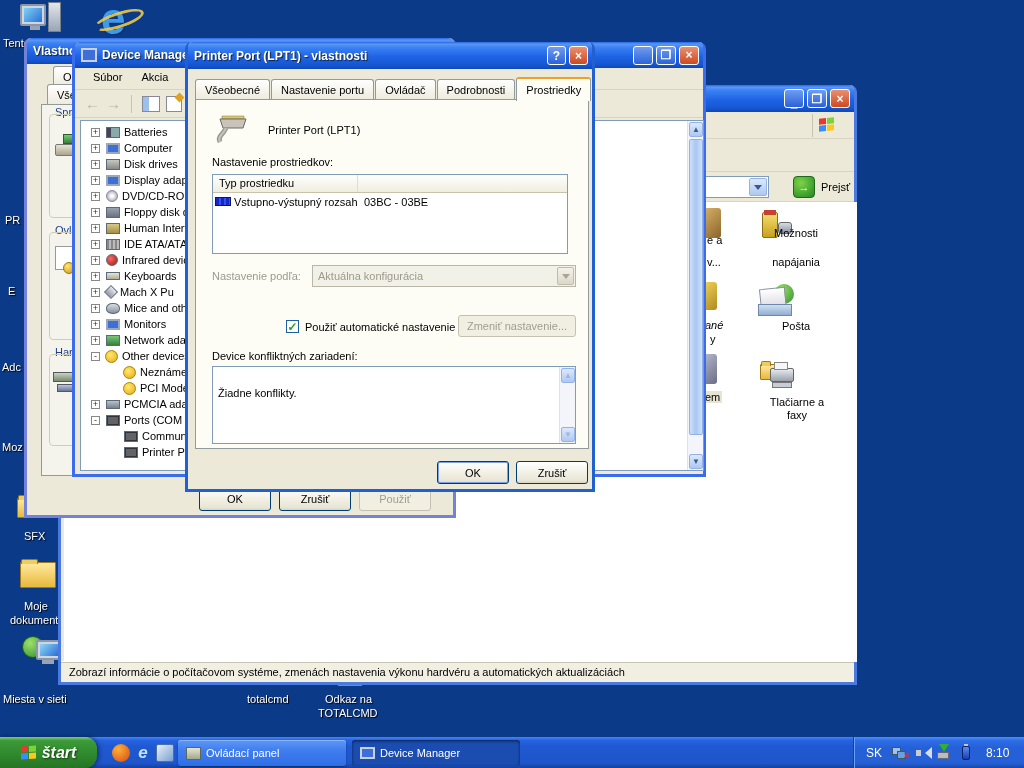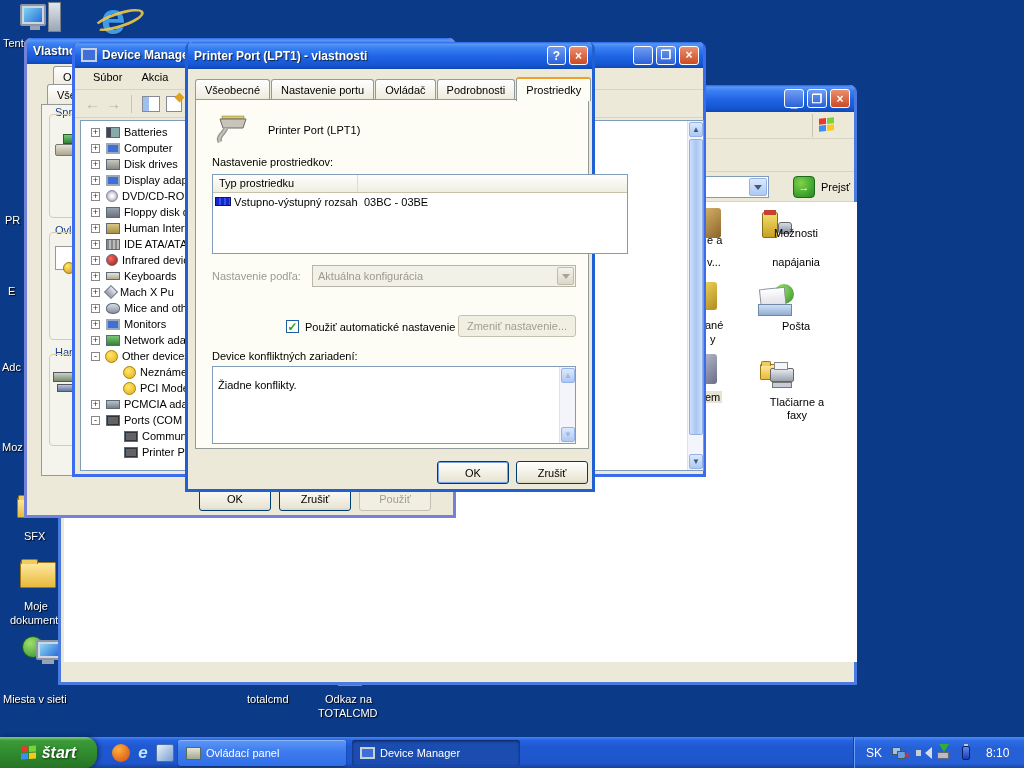--- a/index.html
+++ b/index.html
@@ -181,21 +181,21 @@
       <div class="abs" style="left:732px;top:4px;width:22px;height:22px;border-radius:4px;border:1px solid #1d6a1d;background:radial-gradient(circle at 35% 30%,#7fd24a,#1f8a1f);display:flex;align-items:center;justify-content:center;color:#fff;font-weight:bold;">→</div>
       <span class="abs" style="left:760px;top:9px;">Prejsť</span>
     </div>
 
     <div class="abs" style="left:3px;top:117px;width:793px;height:460px;background:#fff;overflow:hidden;">
 
       <div class="abs" style="left:639px;top:6px;width:18px;height:30px;background:linear-gradient(135deg,#d8b36a,#8a6428);border-radius:3px;"></div>
       <span class="cp-label" style="left:643px;top:32px;">e a</span>
       <span class="cp-label" style="left:643px;top:54px;">v...</span>
       <div class="abs" style="left:639px;top:80px;width:14px;height:28px;background:linear-gradient(135deg,#f0d458,#b08a20);border-radius:3px;"></div>
-      <span class="cp-label" style="left:641px;top:117px;">ané</span>
+      <span class="cp-label" style="left:641px;top:117px;font-style:italic;">ané</span>
       <span class="cp-label" style="left:646px;top:131px;">y</span>
       <div class="abs" style="left:637px;top:152px;width:16px;height:30px;background:linear-gradient(135deg,#b8bccc,#6a6e88);border-radius:3px;"></div>
       <span class="cp-label" style="left:639px;top:189px;background:#e8e4d4;padding:0 2px;">em</span>
 
       <div class="abs" style="left:694px;top:8px;width:36px;height:32px;">
         <div class="abs" style="left:4px;top:2px;width:16px;height:26px;background:linear-gradient(#f4e070,#c8a020);border:1px solid #8a7010;border-radius:2px;"></div>
         <div class="abs" style="left:6px;top:0;width:12px;height:5px;background:#c84030;"></div>
         <div class="abs" style="left:20px;top:12px;width:14px;height:12px;background:linear-gradient(#d8dce4,#8890a0);border:1px solid #666;border-radius:3px;"></div>
       </div>
       <span class="cp-label" style="left:694px;top:25px;width:76px;">Možnosti</span>
@@ -211,20 +211,23 @@
       <div class="abs" style="left:696px;top:156px;width:36px;height:36px;">
         <div class="folder" style="left:0;top:6px;width:20px;height:16px;"></div>
         <div class="abs" style="left:10px;top:10px;width:24px;height:14px;background:linear-gradient(#e8eaee,#9aa2ae);border:1px solid #666;border-radius:2px;"></div>
         <div class="abs" style="left:14px;top:4px;width:14px;height:8px;background:#f4f6f8;border:1px solid #888;"></div>
         <div class="abs" style="left:12px;top:24px;width:20px;height:6px;background:#c8ccd4;border:1px solid #777;"></div>
       </div>
       <span class="cp-label" style="left:694px;top:194px;width:78px;">Tlačiarne a</span>
       <span class="cp-label" style="left:694px;top:207px;width:78px;">faxy</span>
     </div>
 
+    <div class="abs" style="left:0;bottom:0;width:100%;height:21px;background:#f1efe2;border-top:1px solid #fff;box-shadow:0 1px 0 #c8c4b4 inset;display:flex;align-items:center;padding-left:8px;">
+      <span class="nowrap" style="overflow:hidden;">Zobrazí informácie o počítačovom systéme, zmenách nastavenia výkonu hardvéru a automatických aktualizáciách</span>
+    </div>
   </div>
 
   <div class="win" style="left:24px;top:38px;width:432px;height:480px;z-index:20;border-color:#7381d8;">
     <div class="titlebar">
       <span class="titletext">Vlastnosti systému</span>
     </div>
     <div class="tab" style="position:absolute;left:26px;top:28px;">
       <span class="nowrap">Obnovenie systému</span>
     </div>
     <div class="tab" style="position:absolute;left:20px;top:46px;">
@@ -430,21 +433,21 @@
       <svg class="abs" style="left:16px;top:12px;" width="40" height="34" viewBox="0 0 40 34">
         <rect x="10" y="4" width="22" height="3" fill="#d8c870" stroke="#8a7a30" stroke-width="0.5"></rect>
         <path d="M8 7 h26 l-3 9 h-20 z" fill="#c8c4ba" stroke="#6a6a64"></path>
         <path d="M14 16 q-2 4 -4 6 q-4 4 -2 8" fill="none" stroke="#9a9a92" stroke-width="5"></path>
         <path d="M14 16 q-2 4 -4 6 q-4 4 -2 8" fill="none" stroke="#c4c4bc" stroke-width="2"></path>
       </svg>
       <span class="abs w-label" style="left:72px;top:24px;">Printer Port (LPT1)</span>
 
       <span class="abs w-label" style="left:16px;top:56px;">Nastavenie prostriedkov:</span>
 
-      <div class="abs sunken" style="left:16px;top:74px;width:416px;height:80px;">
+      <div class="abs sunken" style="left:16px;top:74px;width:356px;height:80px;">
         <div style="display:flex;height:18px;border-bottom:1px solid #c9c2aa;background:linear-gradient(180deg,#fefefe,#f0eee0);">
           <div style="width:145px;padding:2px 0 0 6px;border-right:1px solid #e0ddce;">Typ prostriedku</div>
         </div>
         <div style="display:flex;height:17px;align-items:center;">
           <div style="width:145px;display:flex;align-items:center;overflow:hidden;">
             <span style="width:16px;height:9px;margin:0 3px 0 2px;flex:none;background:repeating-linear-gradient(90deg,#1428c8 0 3px,#3a50f0 3px 5px);border:1px solid #0a1470;"></span>
             <span class="nowrap">Vstupno-výstupný rozsah</span>
           </div>
           <div style="padding-left:6px;">03BC - 03BE</div>
         </div>
@@ -461,21 +464,21 @@
       <div class="abs" style="left:90px;top:220px;width:13px;height:13px;border:1px solid #1c5e9e;background:#fff;display:flex;align-items:center;justify-content:center;">
         <span class="checkmark">✓</span>
       </div>
       <span class="abs w-label" style="left:109px;top:221px;">Použiť automatické nastavenie</span>
       <div class="btn disabled" style="left:262px;top:215px;width:118px;height:22px;">
           <span>Zmeniť nastavenie...</span>
         </div>
 
       <span class="abs w-label" style="left:16px;top:250px;">Device konfliktných zariadení:</span>
       <div class="abs sunken" style="left:16px;top:266px;width:364px;height:78px;">
-        <span style="position:absolute;left:5px;top:12px;">Žiadne konflikty.</span>
+        <span style="position:absolute;left:5px;top:20px;">Žiadne konflikty.</span>
         <div class="sb" style="right:0;top:0;height:76px;">
           <div class="ar" style="top:1px;color:#9fb6dc;">▲</div>
           <div class="ar" style="bottom:1px;color:#9fb6dc;">▼</div>
         </div>
       </div>
     </div>
 
     <div class="btn default" style="left:249px;top:419px;width:72px;height:23px;">
         <span>OK</span>
       </div>

